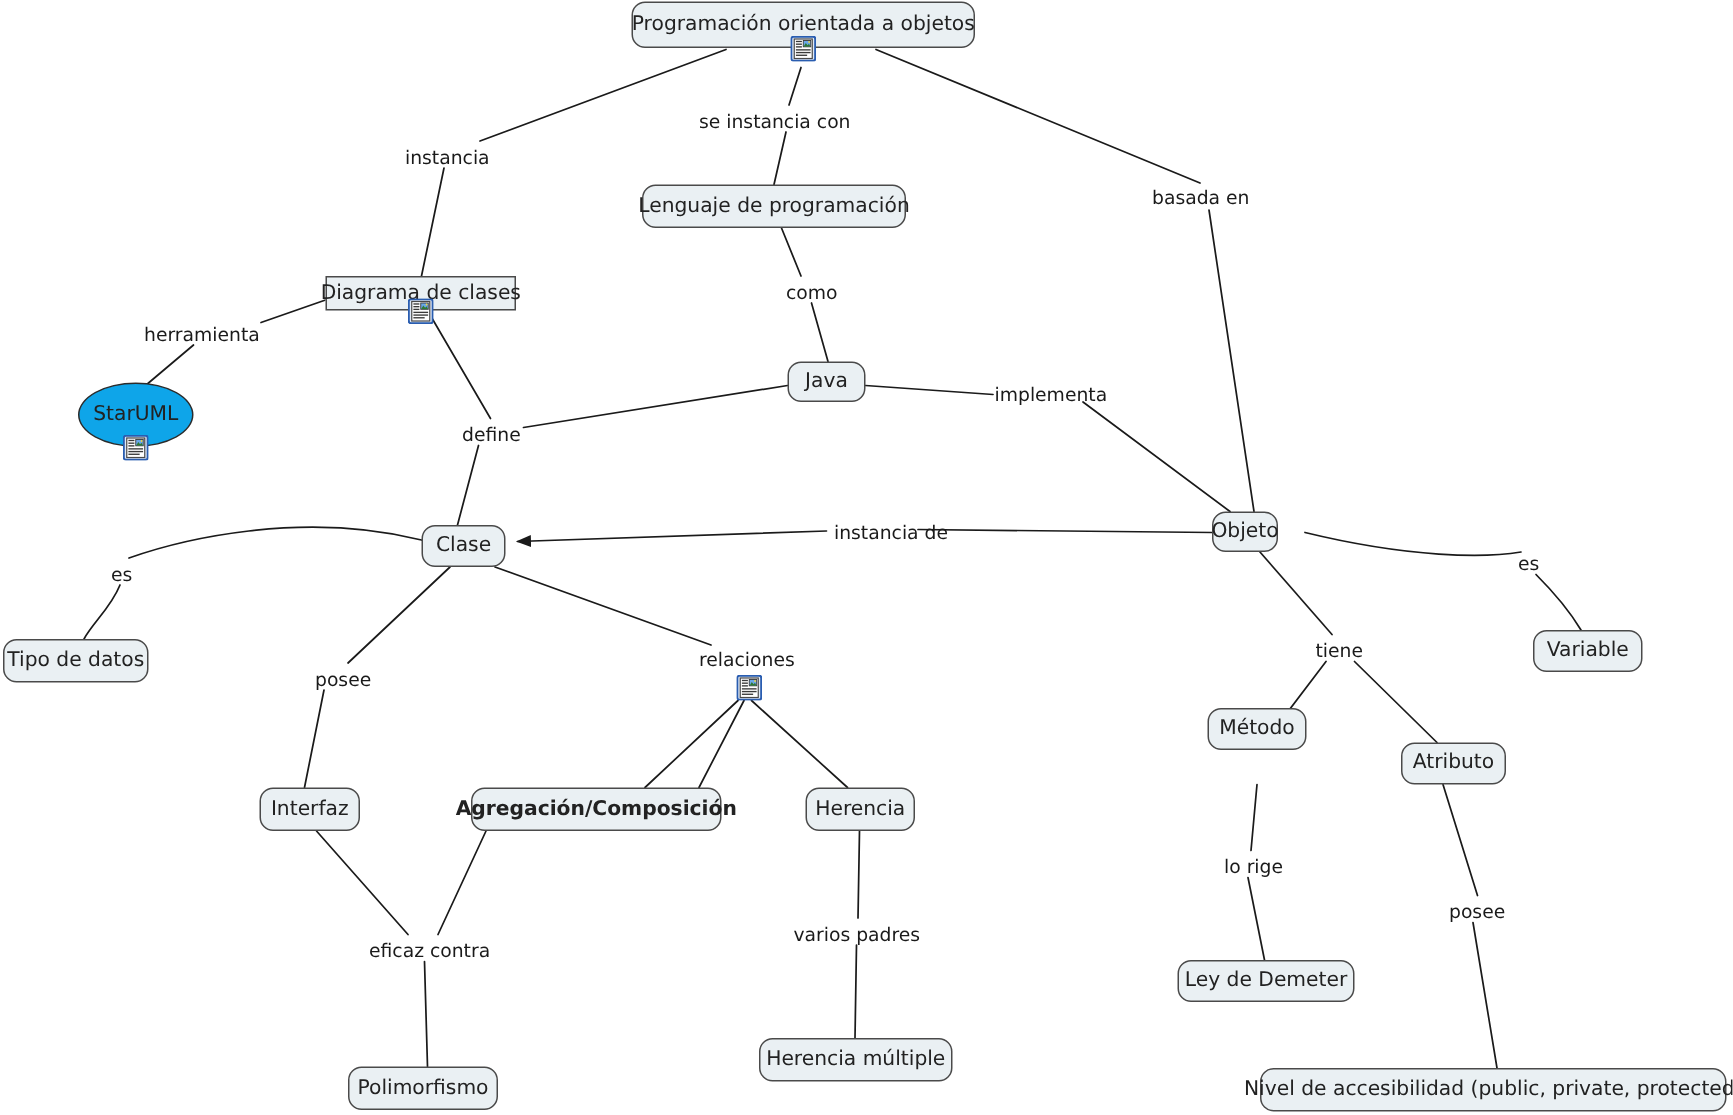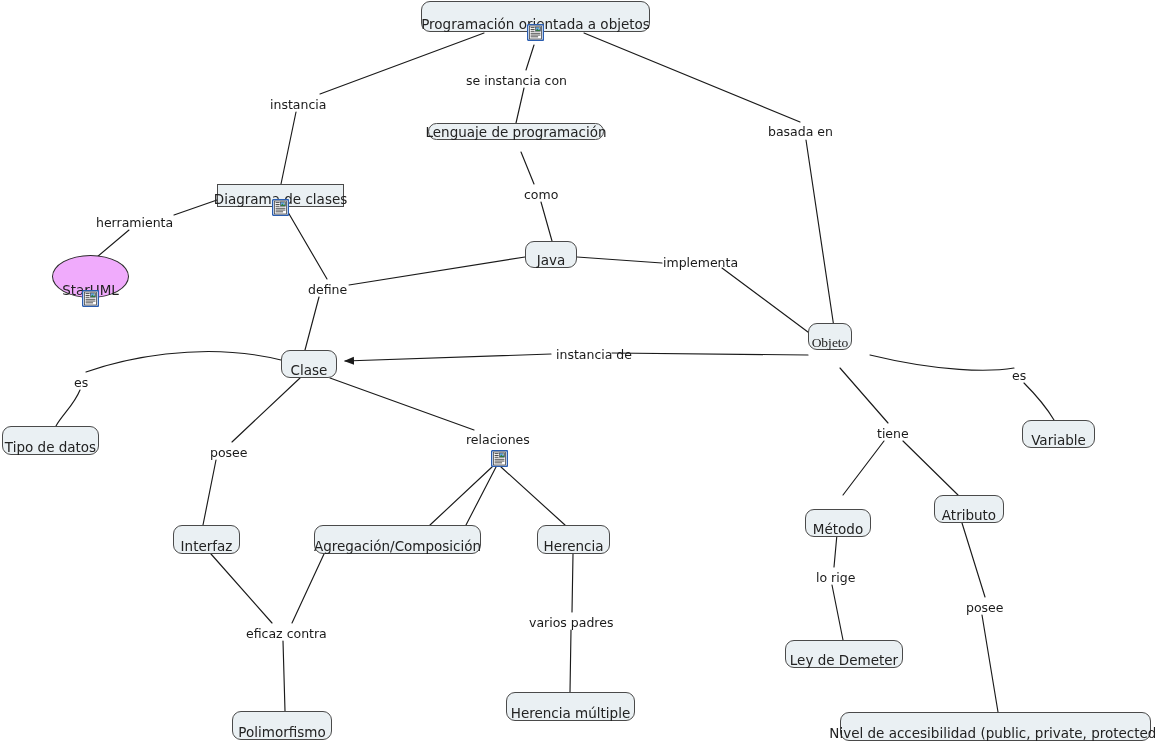--- a/index.html
+++ b/index.html
@@ -10,30 +10,30 @@
   .node{
     position:absolute;
     box-sizing:border-box;
     background:#eaf0f3;
     border:1px solid #4a4a4a;
     border-radius:9px;
     color:#222222;
     font-size:13.5px;
     line-height:1;
     display:flex;
-    align-items:flex-end;
+    align-items:center;
     justify-content:center;
     white-space:nowrap;
     padding:0 21px;
     box-shadow:0 0 0 0 rgba(0,0,0,0);
   }
   .node.sharp{ border-radius:0; }
   .node.ellipse{
     border-radius:50%;
-    background:#f0abfc;
+    background:#0ea5e9;
     border:1px solid #2b2b2b;
   }
   .label{
     position:absolute;
     color:#1a1a1a;
     font-size:12.5px;
     line-height:1;
     white-space:nowrap;
     background:transparent;
   }
@@ -102,21 +102,21 @@
           <rect x="8.5" y="3" width="5" height="4.2" fill="#6aa7e8" stroke="#3a3a3a" stroke-width="0.6"></rect>
           <path d="M8.8 7.0 L10.2 4.6 L11.4 6.2 L12.3 5.2 L13.3 7.0 Z" fill="#2f7a33"></path>
           <circle cx="12.4" cy="4.0" r="0.6" fill="#f2d43c"></circle>
           <rect x="3.6" y="3.2" width="4" height="0.9" fill="#3a3a3a"></rect>
           <rect x="3.6" y="5.0" width="4" height="0.9" fill="#3a3a3a"></rect>
           <rect x="3.6" y="6.8" width="4" height="0.9" fill="#3a3a3a"></rect>
           <rect x="3.6" y="8.8" width="9.8" height="0.9" fill="#3a3a3a"></rect>
           <rect x="3.6" y="10.6" width="9.8" height="0.9" fill="#3a3a3a"></rect>
           <rect x="3.6" y="12.4" width="7.5" height="0.9" fill="#3a3a3a"></rect>
         </svg></span>
-      <div class="node" style="left: 428px; top: 123px; width: 176px; height: 17px;">
+      <div class="node" style="left: 428px; top: 123px; width: 176px; height: 29px;">
         <span>Lenguaje de programación</span>
       </div>
       <div class="node sharp" style="left: 217px; top: 184px; width: 127px; height: 23px;">
         <span>Diagrama de clases</span>
       </div>
       <span class="noteicon" style="left: 272px; top: 199px;"><svg width="17" height="17" viewBox="0 0 17 17" xmlns="http://www.w3.org/2000/svg">
           <rect x="0.5" y="0.5" width="16" height="16" rx="1.5" fill="#dfe9f7" stroke="#2a5db0" stroke-width="1.4"></rect>
           <rect x="2.5" y="2" width="12" height="13" fill="#ffffff" stroke="#4a4a4a" stroke-width="0.8"></rect>
           <rect x="8.5" y="3" width="5" height="4.2" fill="#6aa7e8" stroke="#3a3a3a" stroke-width="0.6"></rect>
           <path d="M8.8 7.0 L10.2 4.6 L11.4 6.2 L12.3 5.2 L13.3 7.0 Z" fill="#2f7a33"></path>
@@ -143,39 +143,39 @@
           <rect x="3.6" y="8.8" width="9.8" height="0.9" fill="#3a3a3a"></rect>
           <rect x="3.6" y="10.6" width="9.8" height="0.9" fill="#3a3a3a"></rect>
           <rect x="3.6" y="12.4" width="7.5" height="0.9" fill="#3a3a3a"></rect>
         </svg></span>
       <div class="node" style="left: 525px; top: 241px; width: 52px; height: 27px;">
         <span>Java</span>
       </div>
       <div class="node" style="left: 281px; top: 350px; width: 56px; height: 28px;">
         <span>Clase</span>
       </div>
-      <div class="node" style="left: 808px; top: 323px; width: 40px; height: 27px; font-family: Liberation Serif, serif;">
+      <div class="node" style="left: 808px; top: 341px; width: 40px; height: 27px;">
         <span>Objeto</span>
       </div>
       <div class="node" style="left: 2px; top: 426px; width: 97px; height: 29px;">
         <span>Tipo de datos</span>
       </div>
       <div class="node" style="left: 1022px; top: 420px; width: 73px; height: 28px;">
         <span>Variable</span>
       </div>
-      <div class="node" style="left: 805px; top: 509px; width: 66px; height: 28px;">
+      <div class="node" style="left: 805px; top: 472px; width: 66px; height: 28px;">
         <span>Método</span>
       </div>
       <div class="node" style="left: 934px; top: 495px; width: 70px; height: 28px;">
         <span>Atributo</span>
       </div>
       <div class="node" style="left: 173px; top: 525px; width: 67px; height: 29px;">
         <span>Interfaz</span>
       </div>
-      <div class="node" style="left: 314px; top: 525px; width: 167px; height: 29px;">
+      <div class="node" style="left: 314px; top: 525px; width: 167px; height: 29px; font-weight: bold;">
         <span>Agregación/Composición</span>
       </div>
       <div class="node" style="left: 537px; top: 525px; width: 73px; height: 29px;">
         <span>Herencia</span>
       </div>
       <div class="node" style="left: 785px; top: 640px; width: 118px; height: 28px;">
         <span>Ley de Demeter</span>
       </div>
       <div class="node" style="left: 232px; top: 711px; width: 100px; height: 29px;">
         <span>Polimorfismo</span>

